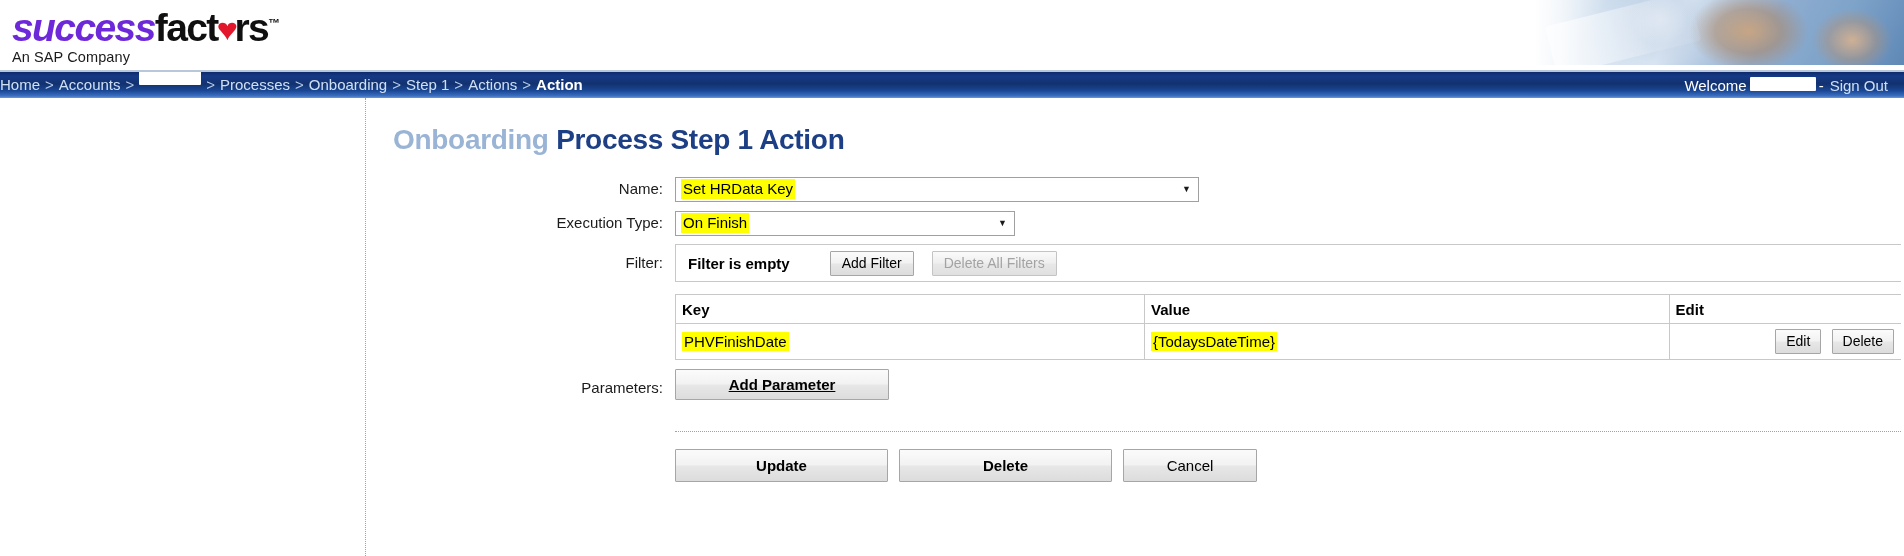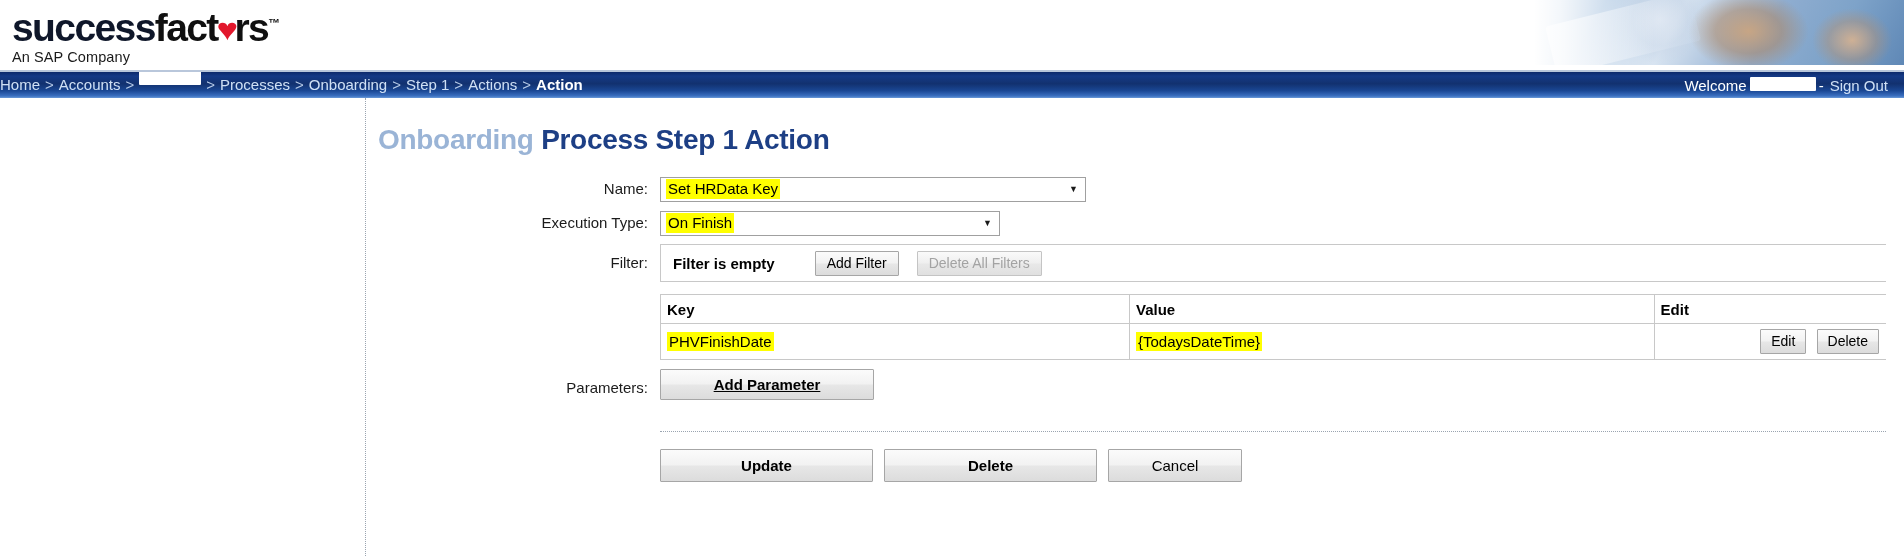--- a/index.html
+++ b/index.html
@@ -30,21 +30,21 @@
     height: 62px;
   }
   .logo-word {
     font-family: "Liberation Sans", sans-serif;
     font-size: 39px;
     font-weight: bold;
     letter-spacing: -1.6px;
     line-height: 42px;
     white-space: nowrap;
   }
-  .logo-success { color: #0f172a; }
+  .logo-success { color: #6d28d9; font-style: italic; }
   .logo-fact { color: #101010; }
   .logo-heart {
     display: inline-block;
     color: #e2172c;
     font-size: 31px;
     position: relative;
     top: -1px;
     transform: scaleX(1.18);
     margin: 0 0px;
   }
@@ -168,21 +168,21 @@
   .left-rail {
     position: absolute;
     left: 0; top: 0;
     width: 366px;
     height: 458px;
     background: #ffffff;
     border-right: 1px dotted #9aa4b0;
   }
   .content {
     position: absolute;
-    left: 367px;
+    left: 382px;
     top: 0;
     right: 0;
     height: 458px;
     padding: 0;
   }
 
   .page-title {
     font-size: 28px;
     font-weight: bold;
     margin: 25px 0 0 11px;
@@ -218,21 +218,21 @@
     border: 1px solid #a0a0a0;
     height: 25px;
     display: flex;
     align-items: center;
     padding: 0 0 0 5px;
     font-size: 15px;
     color: #000000;
     cursor: pointer;
     user-select: none;
   }
-  .sel-name { width: 426px; }
+  .sel-name { width: 524px; }
   .sel-exec { width: 340px; }
   .sel-val {
     background: #ffff00;
     padding: 1px 2px;
     line-height: 18px;
   }
   .sel-arrow {
     position: absolute;
     right: 7px;
     top: 50%;

